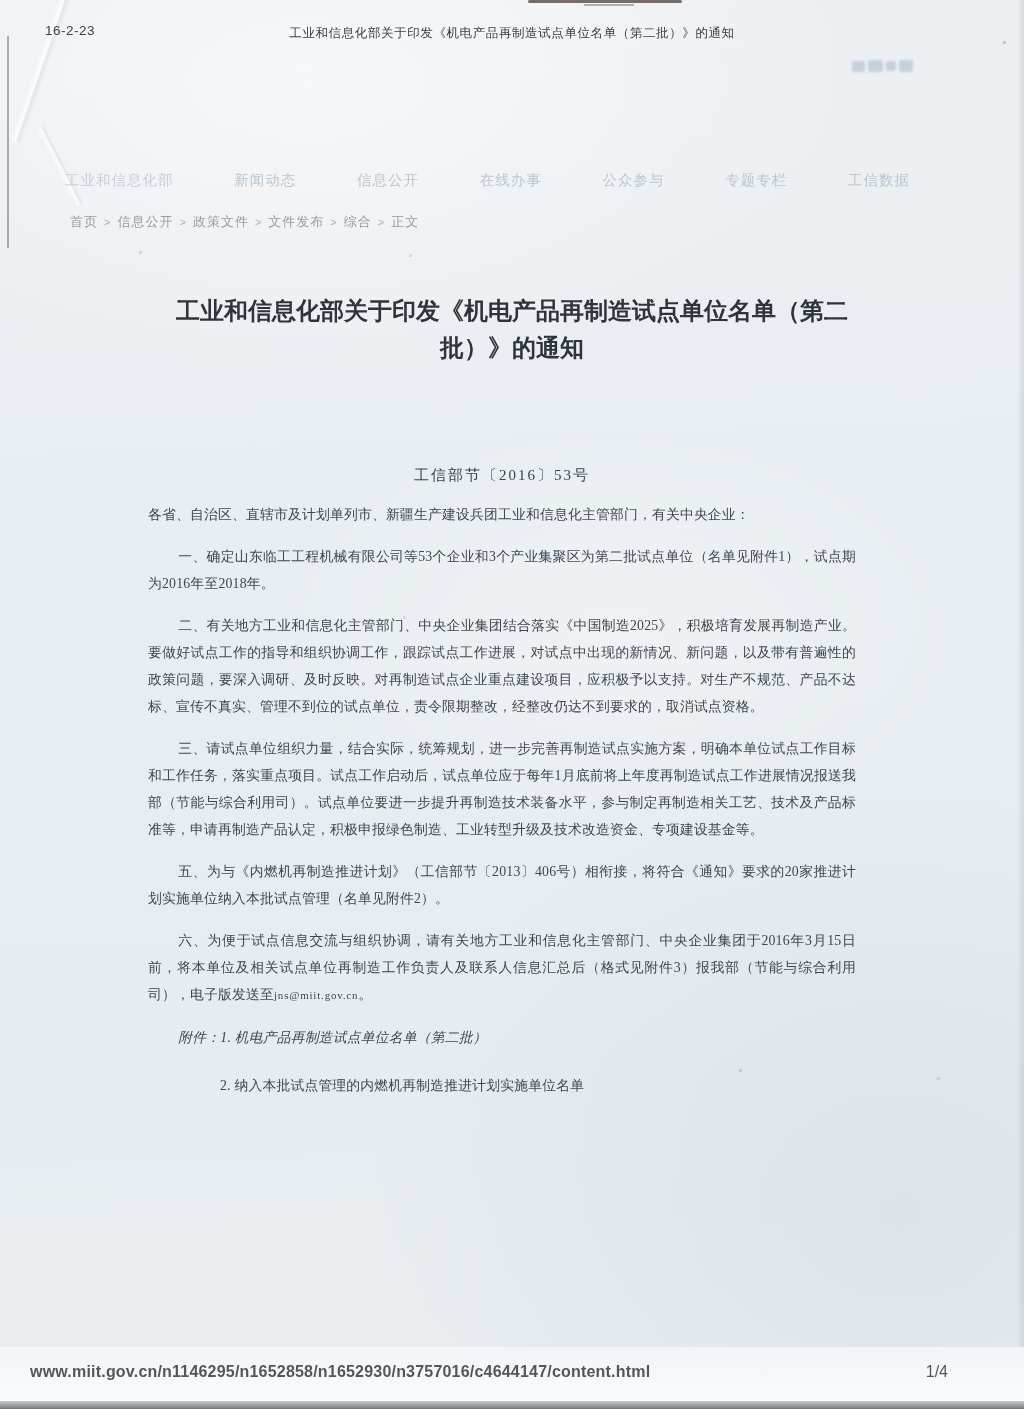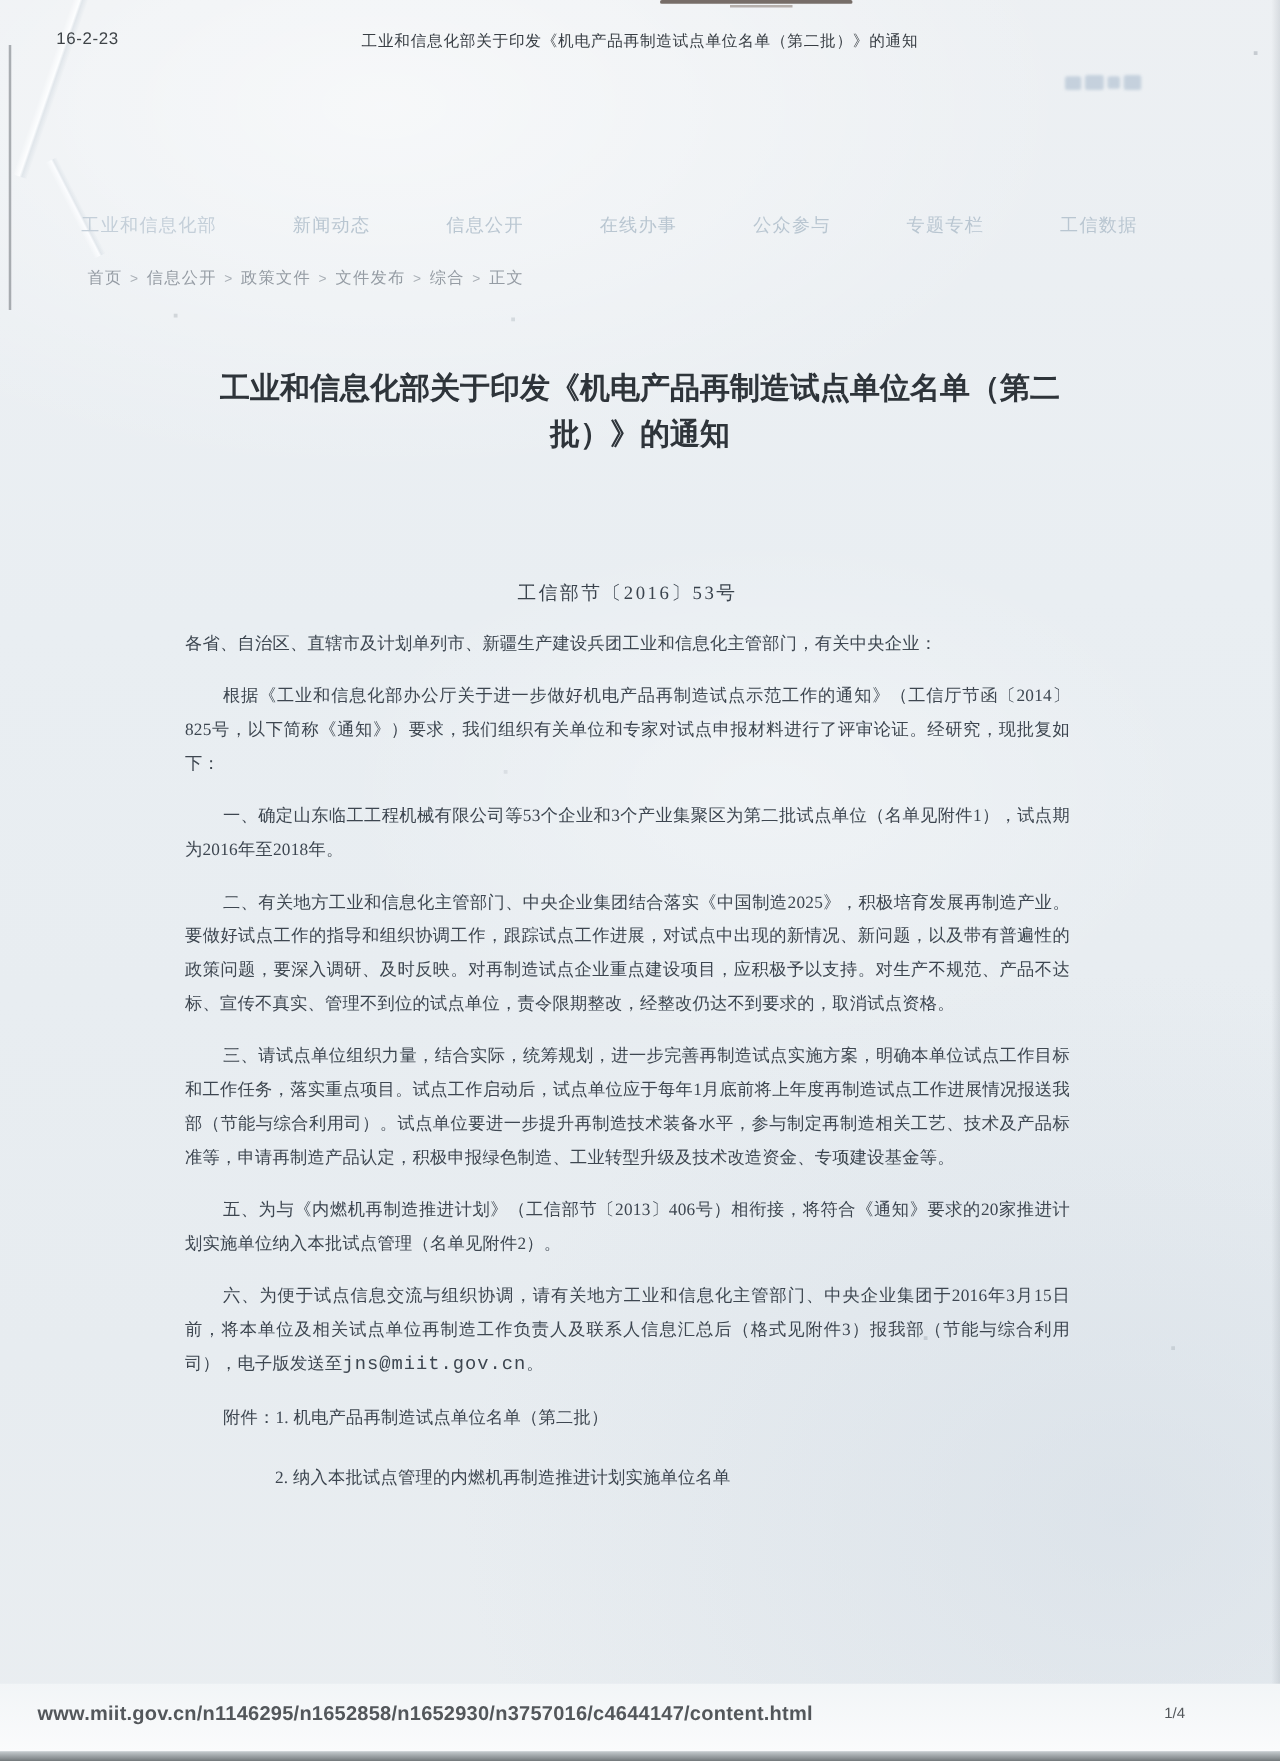--- a/index.html
+++ b/index.html
@@ -58,28 +58,28 @@
     font-size:24px; font-weight:bold; color:#2e343a; line-height:37px; }
   .article-meta { position:absolute; top:387px; left:0; right:0; padding-left:26px; text-align:center;
     font-size:12.5px; color:#8b9298; letter-spacing:0.5px; }
   .article-meta .src { margin-left:12px; }
   .article-body { position:absolute; top:462px; left:148px; width:708px;
     font-family:"Liberation Serif","DejaVu Serif",serif;
     font-size:13.8px; color:#3d4650; line-height:27px; text-align:justify; letter-spacing:0.2px; }
   .doc-number { text-align:center; font-size:15px; letter-spacing:2px; color:#3a434d; margin:0 0 12px 0; }
   .salutation { margin:0 0 15px 0; }
   p.para { margin:15px 0; text-indent:2.2em; }
-  .email { font-family:Liberation Mono, monospace; font-size:15px; letter-spacing:0.8px; }
-  .attach-first { margin:15px 0 0 0; text-indent:2.2em; }
+  .email { font-family:Liberation Serif, serif; font-size:11px; letter-spacing:0.8px; }
+  .attach-first { margin:15px 0 0 0; text-indent:2.2em;font-style:italic; }
   .attach-rest { margin:21px 0 0 72px; }
   
   .footer { position:absolute; left:0; bottom:8px; width:100%; height:54px;
     background:linear-gradient(180deg, #f2f5f7 0%, #fafbfc 100%); }
   .footer-url { position:absolute; left:30px; top:16px; font-size:16px; color:#53575b; letter-spacing:0.2px;font-weight:bold; }
-  .footer-page { position:absolute; right:76px; top:16px; font-size:12px; color:#53575b; }
+  .footer-page { position:absolute; right:76px; top:16px; font-size:16px; color:#53575b; }
 </style>
 </head>
 <body>
 
 <div class="page">
 
   <div class="streak1"></div>
   <div class="streak2"></div>
   <div class="edge-line"></div>
   <div class="crease-a"></div>
@@ -111,21 +111,20 @@
   <div class="breadcrumb">
     <span>首页</span><span class="sep">&gt;</span><span>信息公开</span><span class="sep">&gt;</span><span>政策文件</span><span class="sep">&gt;</span><span>文件发布</span><span class="sep">&gt;</span><span>综合</span><span class="sep">&gt;</span><span>正文</span>
   </div>
 
   <h1 class="article-title">工业和信息化部关于印发《机电产品再制造试点单位名单（第二批）》的通知</h1>
 
 
   <div class="article-body">
     <div class="doc-number">工信部节〔2016〕53号</div>
     <p class="salutation">各省、自治区、直辖市及计划单列市、新疆生产建设兵团工业和信息化主管部门，有关中央企业：</p>
-    <p class="para">根据《工业和信息化部办公厅关于进一步做好机电产品再制造试点示范工作的通知》（工信厅节函〔2014〕825号，以下简称《通知》）要求，我们组织有关单位和专家对试点申报材料进行了评审论证。经研究，现批复如下：</p>
     <p class="para">一、确定山东临工工程机械有限公司等53个企业和3个产业集聚区为第二批试点单位（名单见附件1），试点期为2016年至2018年。</p>
     <p class="para">二、有关地方工业和信息化主管部门、中央企业集团结合落实《中国制造2025》，积极培育发展再制造产业。要做好试点工作的指导和组织协调工作，跟踪试点工作进展，对试点中出现的新情况、新问题，以及带有普遍性的政策问题，要深入调研、及时反映。对再制造试点企业重点建设项目，应积极予以支持。对生产不规范、产品不达标、宣传不真实、管理不到位的试点单位，责令限期整改，经整改仍达不到要求的，取消试点资格。</p>
     <p class="para">三、请试点单位组织力量，结合实际，统筹规划，进一步完善再制造试点实施方案，明确本单位试点工作目标和工作任务，落实重点项目。试点工作启动后，试点单位应于每年1月底前将上年度再制造试点工作进展情况报送我部（节能与综合利用司）。试点单位要进一步提升再制造技术装备水平，参与制定再制造相关工艺、技术及产品标准等，申请再制造产品认定，积极申报绿色制造、工业转型升级及技术改造资金、专项建设基金等。</p>
     <p class="para">五、为与《内燃机再制造推进计划》（工信部节〔2013〕406号）相衔接，将符合《通知》要求的20家推进计划实施单位纳入本批试点管理（名单见附件2）。</p>
     <p class="para"><span>六、为便于试点信息交流与组织协调，请有关地方工业和信息化主管部门、中央企业集团于2016年3月15日前，将本单位及相关试点单位再制造工作负责人及联系人信息汇总后（格式见附件3）报我部（节能与综合利用司），电子版发送至</span><span class="email">jns@miit.gov.cn</span><span>。</span></p>
     <p class="attach-first"><span>附件：</span><span>1. 机电产品再制造试点单位名单（第二批）</span></p>
     <p class="attach-rest">2. 纳入本批试点管理的内燃机再制造推进计划实施单位名单</p>
   </div>
 
   <div class="footer">

